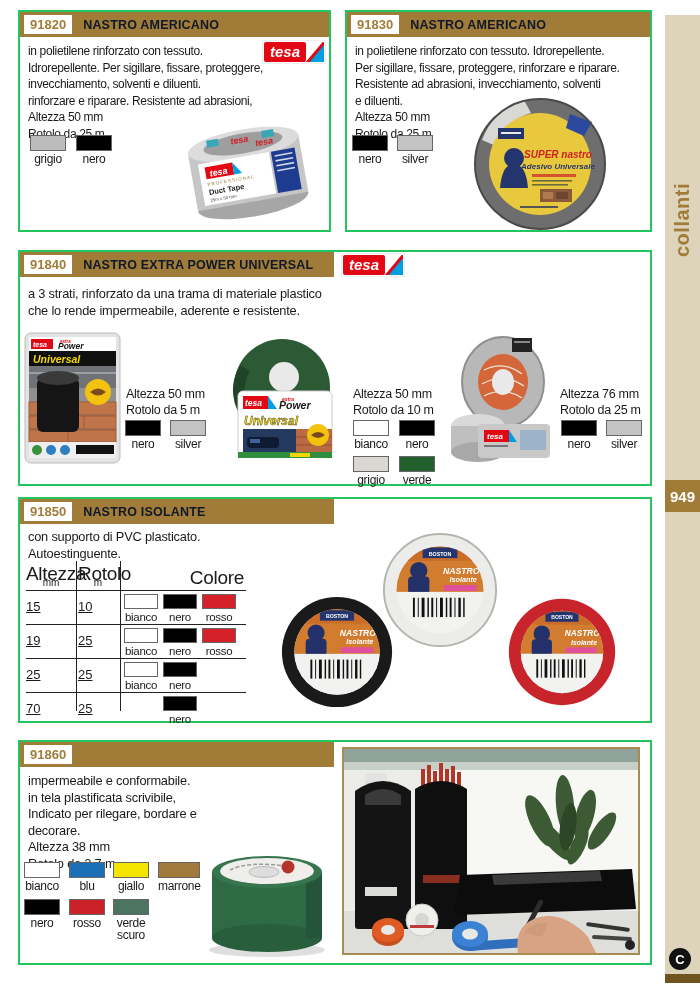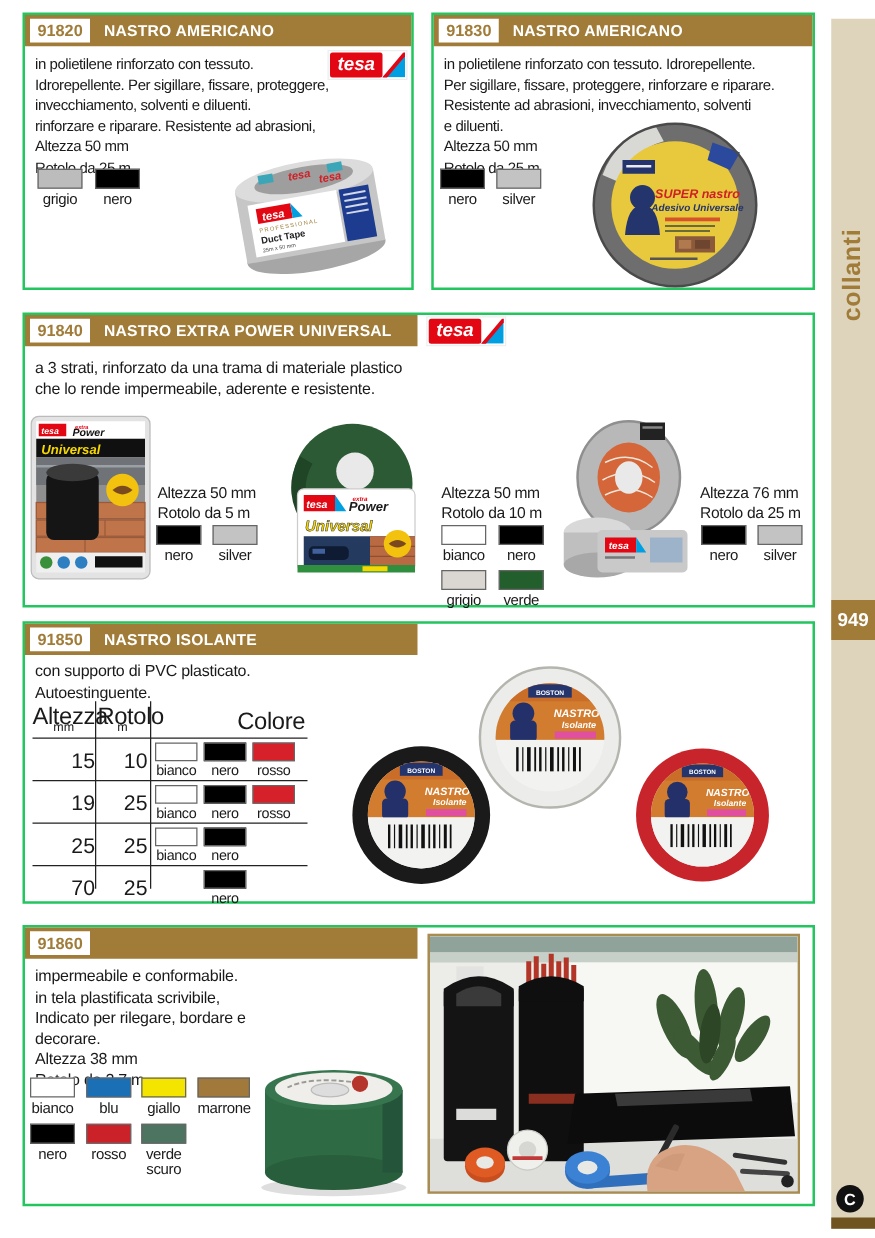--- a/index.html
+++ b/index.html
@@ -1,35 +1,35 @@
 <!DOCTYPE html>
 <html><head>
 <meta charset="utf-8">
 <style>
   html,body{margin:0;padding:0;background:#fff;}
   .page{position:relative;width:700px;height:990px;background:#fff;overflow:hidden;
         font-family:"Liberation Sans",sans-serif;color:#1a1a1a;}
   .box{position:absolute;background:#fff;border:2px solid #22c55e;box-sizing:border-box;}
   .hdr{position:absolute;top:0;left:0;height:25px;background:#a07c38;display:flex;align-items:center;gap:11px;}
   .code{background:#fff;color:#a07c38;font-weight:bold;font-size:13px;line-height:17px;padding:1px 6px;margin-left:4px;}
-  .title{color:#ffffff;font-weight:bold;font-size:12.5px;letter-spacing:.2px;white-space:nowrap;}
+  .title{color:#0f172a;font-weight:bold;font-size:12.5px;letter-spacing:.2px;white-space:nowrap;}
   .desc{position:absolute;font-size:12px;letter-spacing:-.35px;line-height:16.5px;}
   .desc div{white-space:nowrap;}
   .spec{position:absolute;font-size:12.5px;letter-spacing:-.3px;line-height:16px;}
   .spec div{white-space:nowrap;}
   .sw{position:absolute;width:36px;text-align:center;font-size:12px;letter-spacing:-.3px;line-height:12px;}
   .sw .chip{height:16px;border:1px solid #666;box-sizing:border-box;}
   .sw .lbl{margin-top:2px;}
   .sw-sm{width:34px;font-size:11.5px;}
   .sw-sm .chip{height:15px;}
   .vl{position:absolute;width:1px;background:#222;}
   .hl{position:absolute;height:1px;background:#222;}
   .th{position:absolute;font-size:19px;text-align:right;letter-spacing:-.3px;}
   .th-sub{position:absolute;font-size:10px;text-align:center;}
-  .td{position:absolute;font-size:17px;text-align:right;}
+  .td{position:absolute;font-size:13px;text-align:left;text-decoration:underline;}
   .tesa{position:absolute;display:flex;background:#fff;padding:1px;box-shadow:0 0 0 1px #eee;}
   .t-red{display:block;background:#e30613;color:#fff;font-weight:bold;font-style:italic;
          padding:0 6px;border-radius:2px;line-height:20px;font-size:15px;}
   .t-blue{position:relative;display:block;width:18px;overflow:hidden;}
   .t-blue::before{content:"";position:absolute;inset:0;background:#009fe1;clip-path:polygon(0 100%,100% 0,100% 100%);}
   .t-slash{position:absolute;left:7px;top:-4px;width:3px;height:32px;background:#e30613;transform:rotate(40deg);}
   .side{position:absolute;left:665px;top:15px;width:35px;height:968px;background:#ded3bb;}
   .side-tab{position:absolute;left:665px;top:150px;width:35px;height:140px;display:flex;align-items:center;justify-content:center;}
   .side-tab span{writing-mode:vertical-rl;transform:rotate(180deg);color:#a07c38;font-weight:bold;font-size:20px;letter-spacing:.5px;}
   .badge{position:absolute;left:665px;top:480px;width:35px;height:32px;background:#a07c38;color:#fff;

